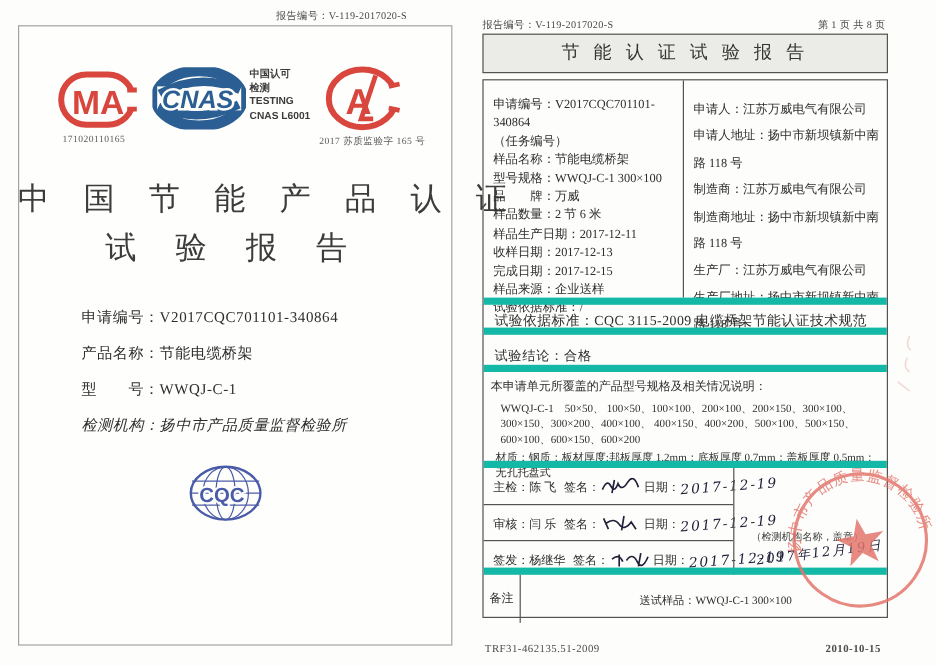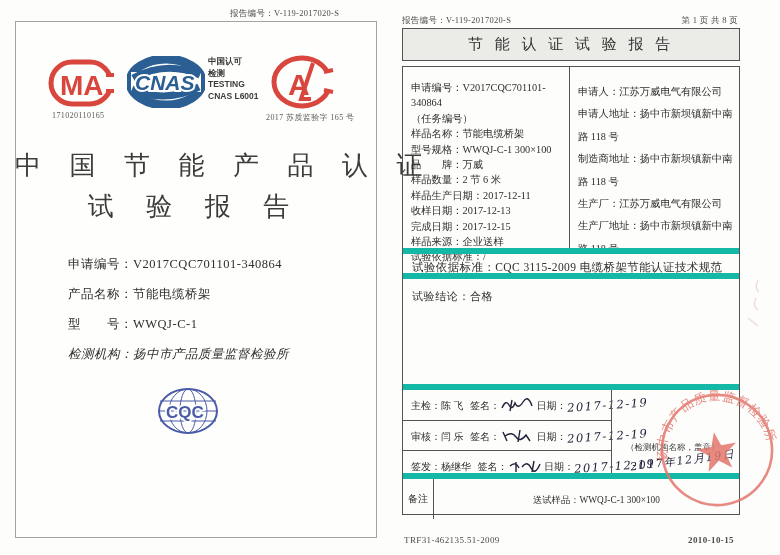--- a/index.html
+++ b/index.html
@@ -119,34 +119,40 @@
         <div>收样日期：2017-12-13</div>
         <div>完成日期：2017-12-15</div>
         <div>样品来源：企业送样</div>
         <div>试验依据标准：/</div>
       </div>
     </div>
     <div class="abs" style="left:166px;top:0;width:169px;height:181px;border-left:1px solid #55534f;">
       <div class="rp-text" style="padding:14px 2px 0 8px;line-height:22.4px;">
         <div>申请人：江苏万威电气有限公司</div>
         <div>申请人地址：扬中市新坝镇新中南路 118 号</div>
+        <div>制造商：江苏万威电气有限公司</div>
         <div>制造商地址：扬中市新坝镇新中南路 118 号</div>
         <div>生产厂：江苏万威电气有限公司</div>
         <div>生产厂地址：扬中市新坝镇新中南路 118 号</div>
       </div>
     </div>
 
     <div class="abs cellline" style="top:181px;height:25px;">
       <div style="font-size:11.5px;color:#2e2e2e;padding:6px 0 0 9px;letter-spacing:.4px;">试验依据标准：CQC 3115-2009 电缆桥架节能认证技术规范</div>
     </div>
 
     <div class="abs cellline" style="top:206px;height:31px;">
       <div style="font-size:11px;color:#2e2e2e;padding:10px 0 0 9px;letter-spacing:.6px;">试验结论：合格</div>
     </div>
 
+    <div class="abs cellline" style="top:237px;height:80px;">
+      <div style="font-size:10px;color:#2e2e2e;padding:5px 0 0 6px;">本申请单元所覆盖的产品型号规格及相关情况说明：</div>
+      <div style="font-size:9.2px;color:#2e2e2e;padding:5px 4px 0 14px;line-height:13px;">WWQJ-C-1　50×50、 100×50、100×100、200×100、200×150、300×100、300×150、300×200、400×100、 400×150、400×200、500×100、500×150、600×100、600×150、600×200</div>
+      <div style="font-size:9.2px;color:#2e2e2e;padding:2px 4px 0 10px;">材质：钢质；板材厚度:邦板厚度 1.2mm；底板厚度 0.7mm；盖板厚度 0.5mm；无孔托盘式</div>
+    </div>
 
     <div class="abs cellline" style="top:317px;height:89px;">
       <div class="abs" style="left:0;top:0;width:208px;height:89px;">
         <div class="abs sig-row" style="left:0;top:0;width:208px;height:30px;padding:8px 0 0 8px;box-sizing:border-box;">
           <span>主检：</span><span>陈 飞</span>
           <span style="margin-left:4px;">签名：</span><svg width="34" height="14" viewBox="0 0 34 14" style="vertical-align:-3px;">
               <path d="M2 10 Q6 1 9 7 T15 5 Q18 12 23 4 T32 8 M12 2 L10 13" stroke="#20203a" stroke-width="1.4" fill="none"></path>
             </svg>
           <span>日期：</span><span class="hand">2017-12-19</span>
         </div>

